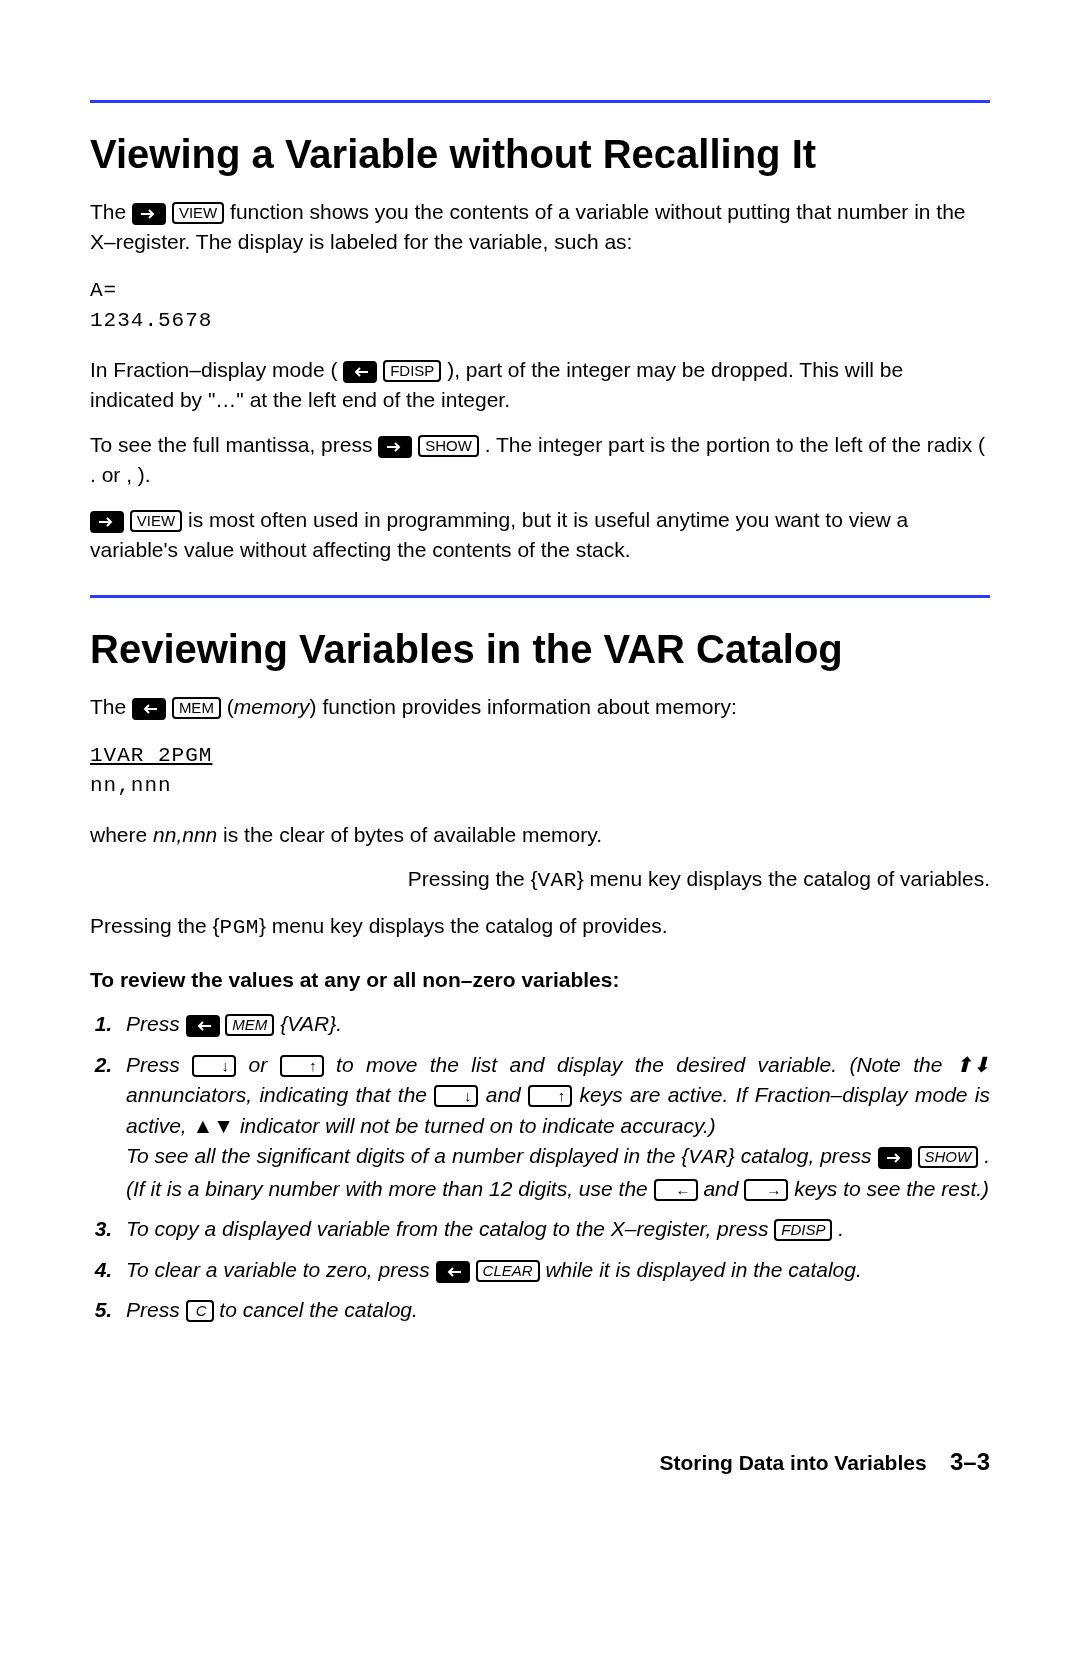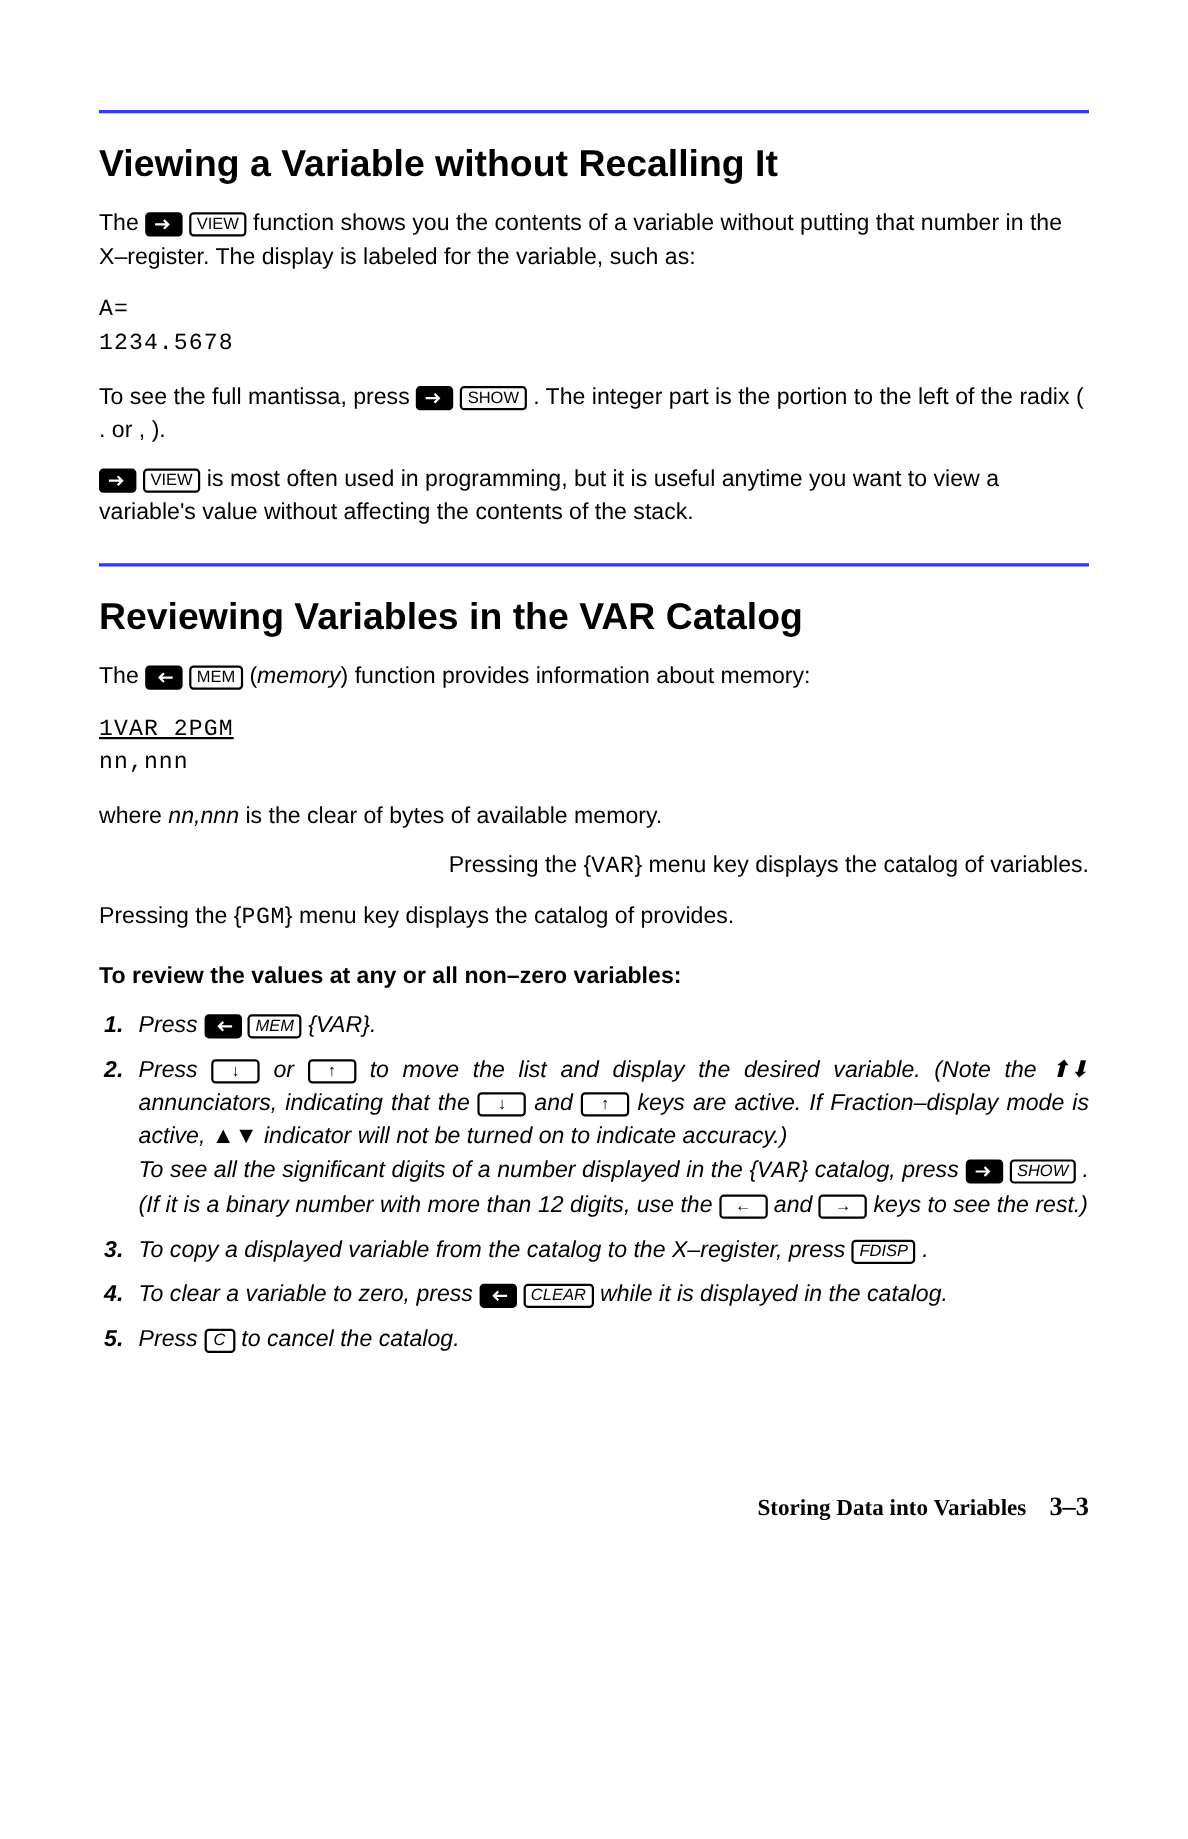--- a/index.html
+++ b/index.html
@@ -14,21 +14,21 @@
   }
   .page {
     padding: 70px 90px 60px 90px;
   }
   .rule {
     border: none;
     border-top: 3px solid #2a3cff;
     margin: 30px 0 22px 0;
   }
   h2 {
-    font-size: 34px;
+    font-size: 40px;
     font-weight: bold;
     margin: 14px 0 14px 0;
   }
   p {
     margin: 10px 0 14px 0;
   }
   .mono {
     font-family: "Courier New", monospace;
     display: block;
     margin: 18px 0;
@@ -47,21 +47,21 @@
   .key {
     display: inline-block;
     border: 2px solid #000;
     border-radius: 4px;
     padding: 0px 5px;
     font-size: 15px;
     line-height: 18px;
     height: 18px;
     vertical-align: 1px;
     font-family: Arial, sans-serif;
-    text-align: center;
+    text-align: right;
     min-width: 14px;
   }
   .shiftkey {
     display: inline-block;
     border: 2px solid #000;
     border-radius: 4px;
     padding: 0px 4px;
     font-size: 12px;
     line-height: 18px;
     height: 18px;
@@ -87,21 +87,20 @@
   ol li::marker {
     font-weight: bold;
   }
   .justify {
     text-align: justify;
   }
   .footer {
     text-align: right;
     margin-top: 120px;
     font-size: 21px;
-    font-family: Liberation Serif, serif;
   }
   .seg {
     font-family: "Courier New", monospace;
     letter-spacing: 0.5px;
   }
 </style>
 </head>
 <body>
 
 <div class="page">
@@ -117,20 +116,28 @@
         </svg></span>
     <span class="key">VIEW</span>
     <span> function shows you the contents of a variable without putting that number in the X–register. The display is labeled for the variable, such as:</span>
   </p>
 
   <div class="mono">
     <span class="mono-line">A=</span>
     <span class="mono-line">1234.5678</span>
   </div>
 
+  <p>
+    <span>In Fraction–display mode (</span>
+    <span class="shiftkey"><svg width="18" height="10" viewBox="0 0 18 10">
+          <path d="M17 5 H6 M9 1 L5 5 L9 9" stroke="#fff" stroke-width="2" fill="none"></path>
+        </svg></span>
+    <span class="key">FDISP</span>
+    <span>), part of the integer may be dropped. This will be indicated by "…" at the left end of the integer.</span>
+  </p>
 
   <p>
     <span>To see the full mantissa, press </span>
     <span class="shiftkey"><svg width="18" height="10" viewBox="0 0 18 10">
           <path d="M1 5 H12 M9 1 L13 5 L9 9" stroke="#fff" stroke-width="2" fill="none"></path>
         </svg></span>
     <span class="key">SHOW</span>
     <span>. The integer part is the portion to the left of the radix ( . or , ).</span>
   </p>
 

